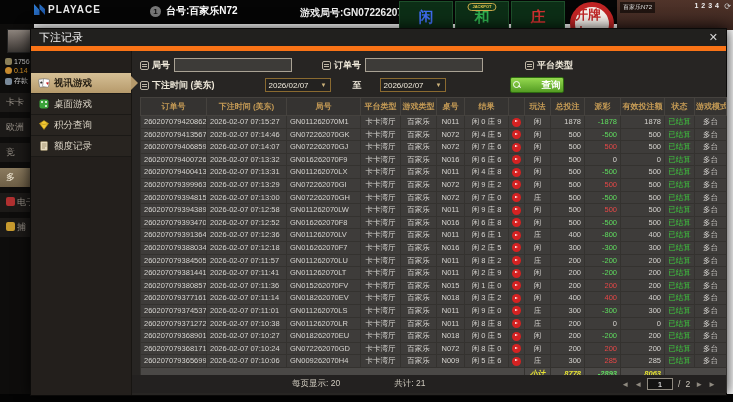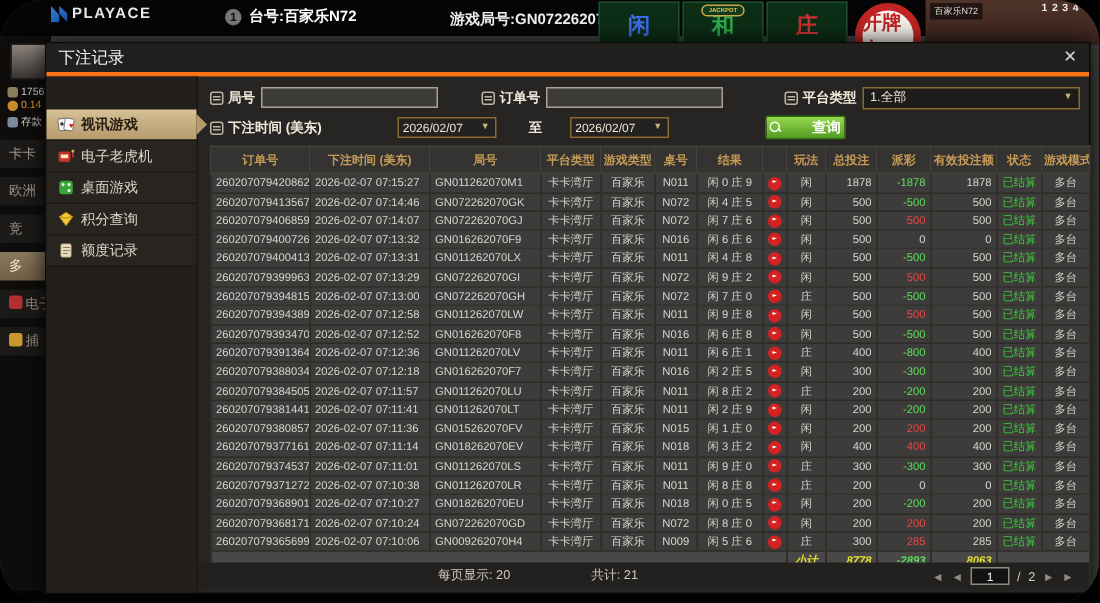--- a/index.html
+++ b/index.html
@@ -1,17 +1,17 @@
 <!DOCTYPE html>
 <html><head>
 <meta charset="utf-8">
 <style>
   html,body{margin:0;padding:0;background:#000;}
   *{box-sizing:border-box;font-family:"Liberation Sans","DejaVu Sans",sans-serif;}
-  .stage{position:relative;width:733px;height:402px;background:#404040;overflow:hidden;border-radius:29px;}
+  .stage{position:relative;width:733px;height:402px;background:#ffffff;overflow:hidden;}
 
   
   .topbar{position:absolute;left:0;top:0;width:733px;height:24px;background:#050505;color:#fff;}
   .logo{position:absolute;left:34px;top:4px;font-size:10px;font-weight:bold;letter-spacing:1px;color:#e8e8e8;display:flex;align-items:center;gap:3px;}
   .logo-mark{width:11px;height:11px;background:linear-gradient(135deg,#2f7fd6 0%,#1b4f9e 100%);clip-path:polygon(0 100%,0 0,50% 55%,50% 0,100% 45%,100% 100%,50% 45%,50% 100%);}
   .tb-group{position:absolute;left:150px;top:4px;display:flex;align-items:center;gap:5px;font-size:10px;font-weight:bold;}
   .circ-ico{width:11px;height:11px;border-radius:50%;background:#777;color:#111;font-size:8px;line-height:11px;text-align:center;font-weight:bold;}
   .tb-round{position:absolute;left:300px;top:6px;font-size:10px;font-weight:bold;color:#f0f0f0;}
   .betzones{position:absolute;left:398px;top:0;width:168px;height:34px;display:flex;}
   .zone{flex:1;margin:1px;background:#0c2e16;border:1px solid #1d4f2a;display:flex;align-items:center;justify-content:center;font-size:15px;font-weight:bold;position:relative;}
@@ -32,21 +32,21 @@
   .ls-stat{font-size:7px;color:#ccc;padding:1px 0 1px 5px;white-space:nowrap;display:flex;align-items:center;gap:2px;}
   .ls-stat.orange{color:#e09a2a;}
   .ls-ico{display:inline-block;width:7px;height:7px;border-radius:2px;background:#8a7f5a;}
   .ls-item{height:19px;line-height:19px;margin-top:6px;background:#1c1a18;color:#9a938a;font-size:9px;padding-left:6px;white-space:nowrap;overflow:hidden;}
   .ls-item.active{background:linear-gradient(180deg,#8a7a5e,#6e5f46);color:#f4ecd9;}
   .ls-chip{display:inline-block;width:9px;height:9px;border-radius:2px;vertical-align:-1px;margin-right:2px;}
   .bottombar{position:absolute;left:0;bottom:0;width:733px;height:8px;background:#040404;}
 
   
   .modal{position:absolute;left:30px;top:28px;width:697px;height:368px;background:#272523;border:1px solid #0b0a09;box-shadow:0 0 14px rgba(0,0,0,.85);display:flex;flex-direction:column;}
-  .modal-head{height:22px;display:flex;align-items:center;padding:0 8px;color:#f2f2f2;font-size:11px;border-bottom:3px solid #f97316;background:#21201e;flex:0 0 auto;}
+  .modal-head{height:22px;display:flex;align-items:center;padding:0 8px;color:#f2f2f2;font-size:11px;border-bottom:5px solid #f97316;background:#21201e;flex:0 0 auto;}
   .modal-close{margin-left:auto;color:#d8d8d8;font-size:11px;cursor:pointer;line-height:1;}
   .modal-body{flex:1;display:flex;min-height:0;}
   .nav{width:101px;flex:0 0 auto;background:#231f1c;border-right:1px solid #171512;padding-top:2px;}
   .nav-item{position:relative;height:21px;display:flex;align-items:center;gap:4px;padding-left:7px;color:#ddd6c8;font-size:9.5px;border-bottom:1px solid #1b1916;cursor:pointer;background:#282420;}
   .nav-item.active{background:linear-gradient(180deg,#d6c096 0%,#b69a6b 100%);color:#241d12;font-weight:bold;margin-top:20px;}
   .nav-item.active::after{content:"";position:absolute;right:-7px;top:50%;margin-top:-7px;border-left:7px solid #b69a6b;border-top:7px solid transparent;border-bottom:7px solid transparent;z-index:5;}
   .nav-ico{width:12px;height:12px;flex:0 0 auto;display:flex;align-items:center;justify-content:center;font-size:10px;line-height:12px;}
   .content{flex:1;display:flex;flex-direction:column;padding:4px 6px 2px 8px;min-width:0;}
 
   
@@ -164,31 +164,20 @@
                 <rect x="5" y="2" width="6" height="8" rx="1" fill="#fff" stroke="#555" stroke-width=".5" transform="rotate(8 8 6)"></rect>
                 <text x="8" y="8" font-size="5" fill="#c22">♥</text>
                 <text x="2" y="7" font-size="5" fill="#222">♠</text>
               </svg>
             </span>
             <span>视讯游戏</span>
           </div>
           <div class="nav-item">
             <span class="nav-ico">
               <svg width="12" height="12" viewBox="0 0 12 12">
-                <rect x="1" y="3" width="8" height="7" rx="1.5" fill="#c03030"></rect>
-                <rect x="2.5" y="5" width="5" height="2.5" fill="#ffe9b0"></rect>
-                <rect x="10" y="3" width="1.2" height="4" fill="#c03030"></rect>
-                <circle cx="10.6" cy="2.6" r="1" fill="#e0b030"></circle>
-              </svg>
-            </span>
-            <span>电子老虎机</span>
-          </div>
-          <div class="nav-item">
-            <span class="nav-ico">
-              <svg width="12" height="12" viewBox="0 0 12 12">
                 <rect x="1.5" y="1.5" width="9" height="9" rx="2" fill="#3aa43a"></rect>
                 <circle cx="4" cy="4" r="1" fill="#fff"></circle>
                 <circle cx="8" cy="8" r="1" fill="#fff"></circle>
                 <circle cx="8" cy="4" r="1" fill="#fff"></circle>
               </svg>
             </span>
             <span>桌面游戏</span>
           </div>
           <div class="nav-item">
             <span class="nav-ico">
@@ -224,24 +213,20 @@
             <span class="f-label">
                 <span class="f-ico"></span>
                 <span>订单号</span>
               </span>
             <input class="f-input" value="" style="">
             <span class="f-sp2"></span>
             <span class="f-label">
                 <span class="f-ico"></span>
                 <span>平台类型</span>
               </span>
-            <div class="select-box">
-              <span>1.全部</span>
-              <span class="car">▼</span>
-            </div>
           </div>
           <div class="f-row">
             <span class="f-label">
                 <span class="f-ico"></span>
                 <span>下注时间 (美东)</span>
               </span>
             <span style="width:42px;"></span>
             <div class="date-box">
               <span>2026/02/07</span>
               <span class="car">▼</span>

